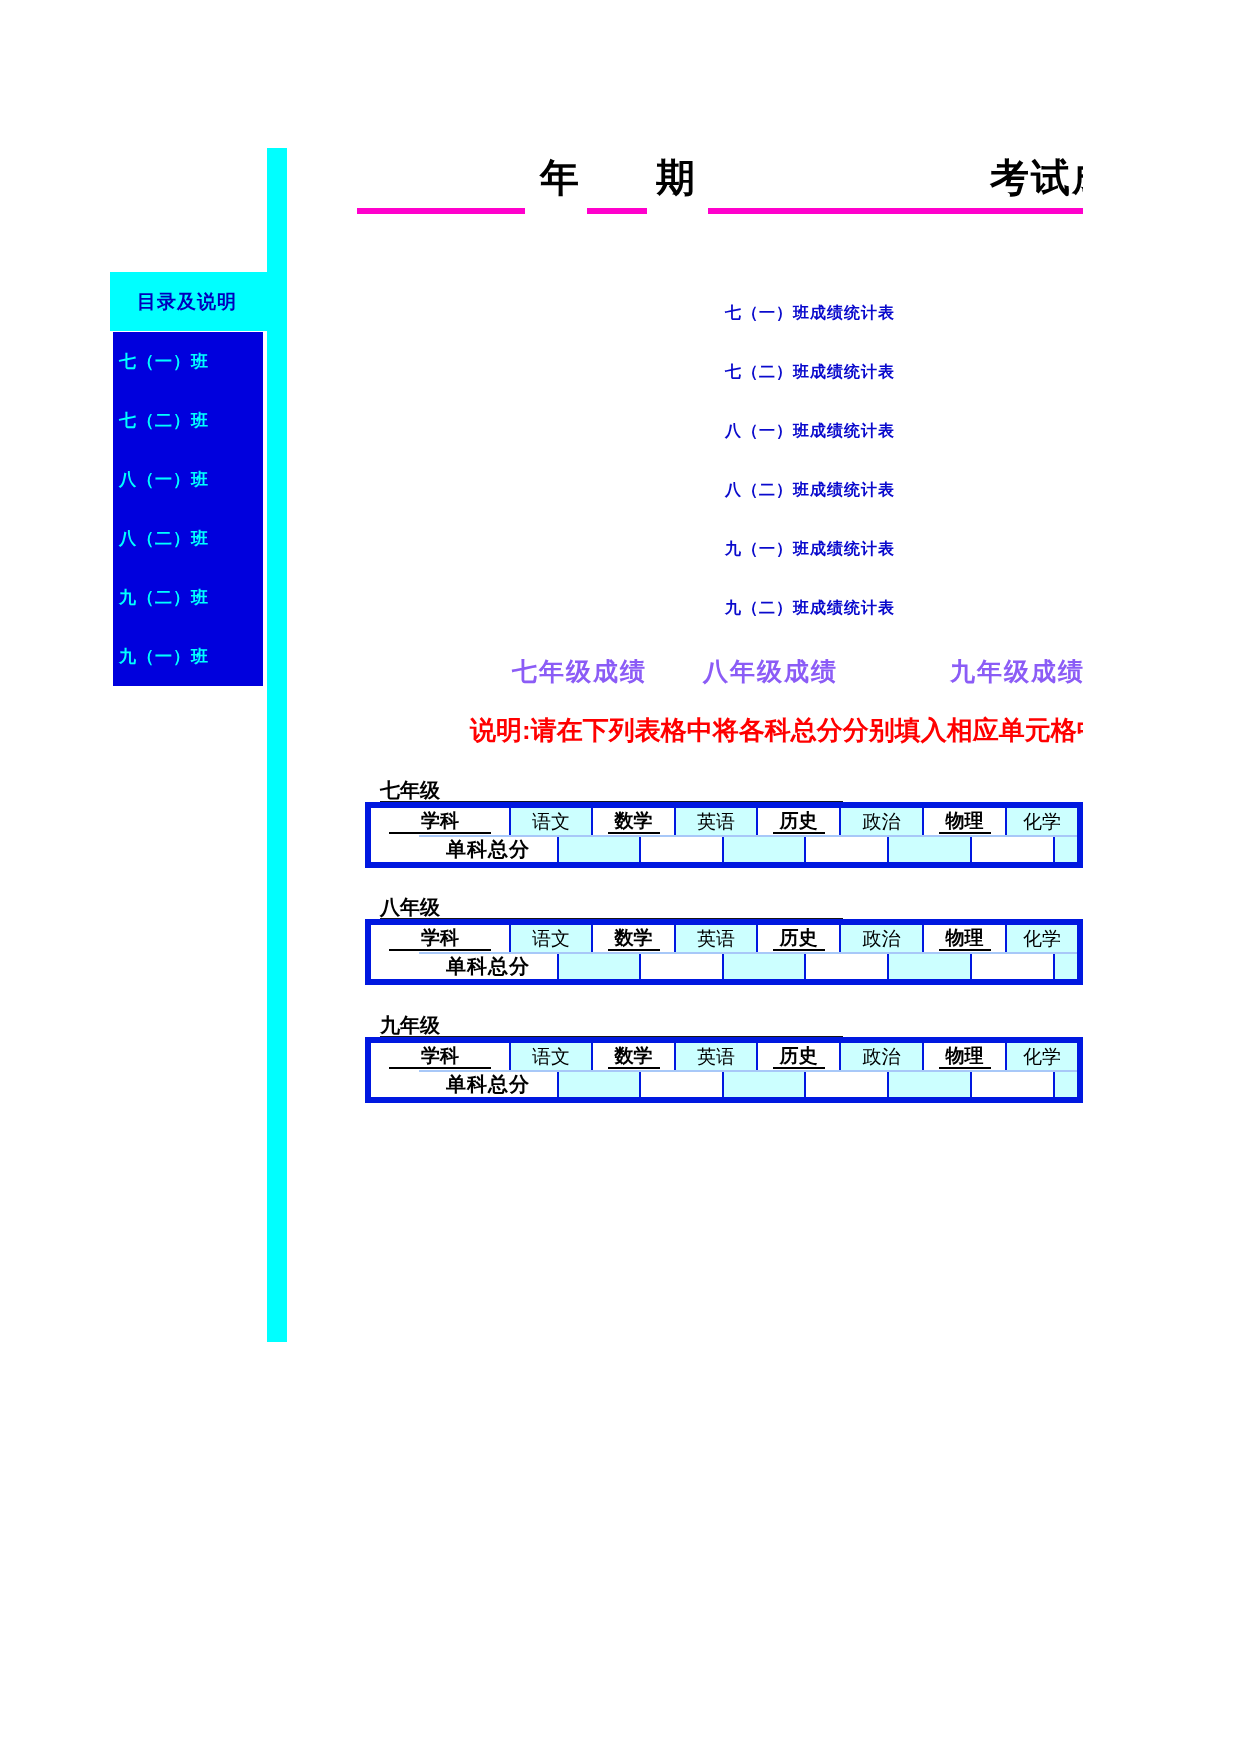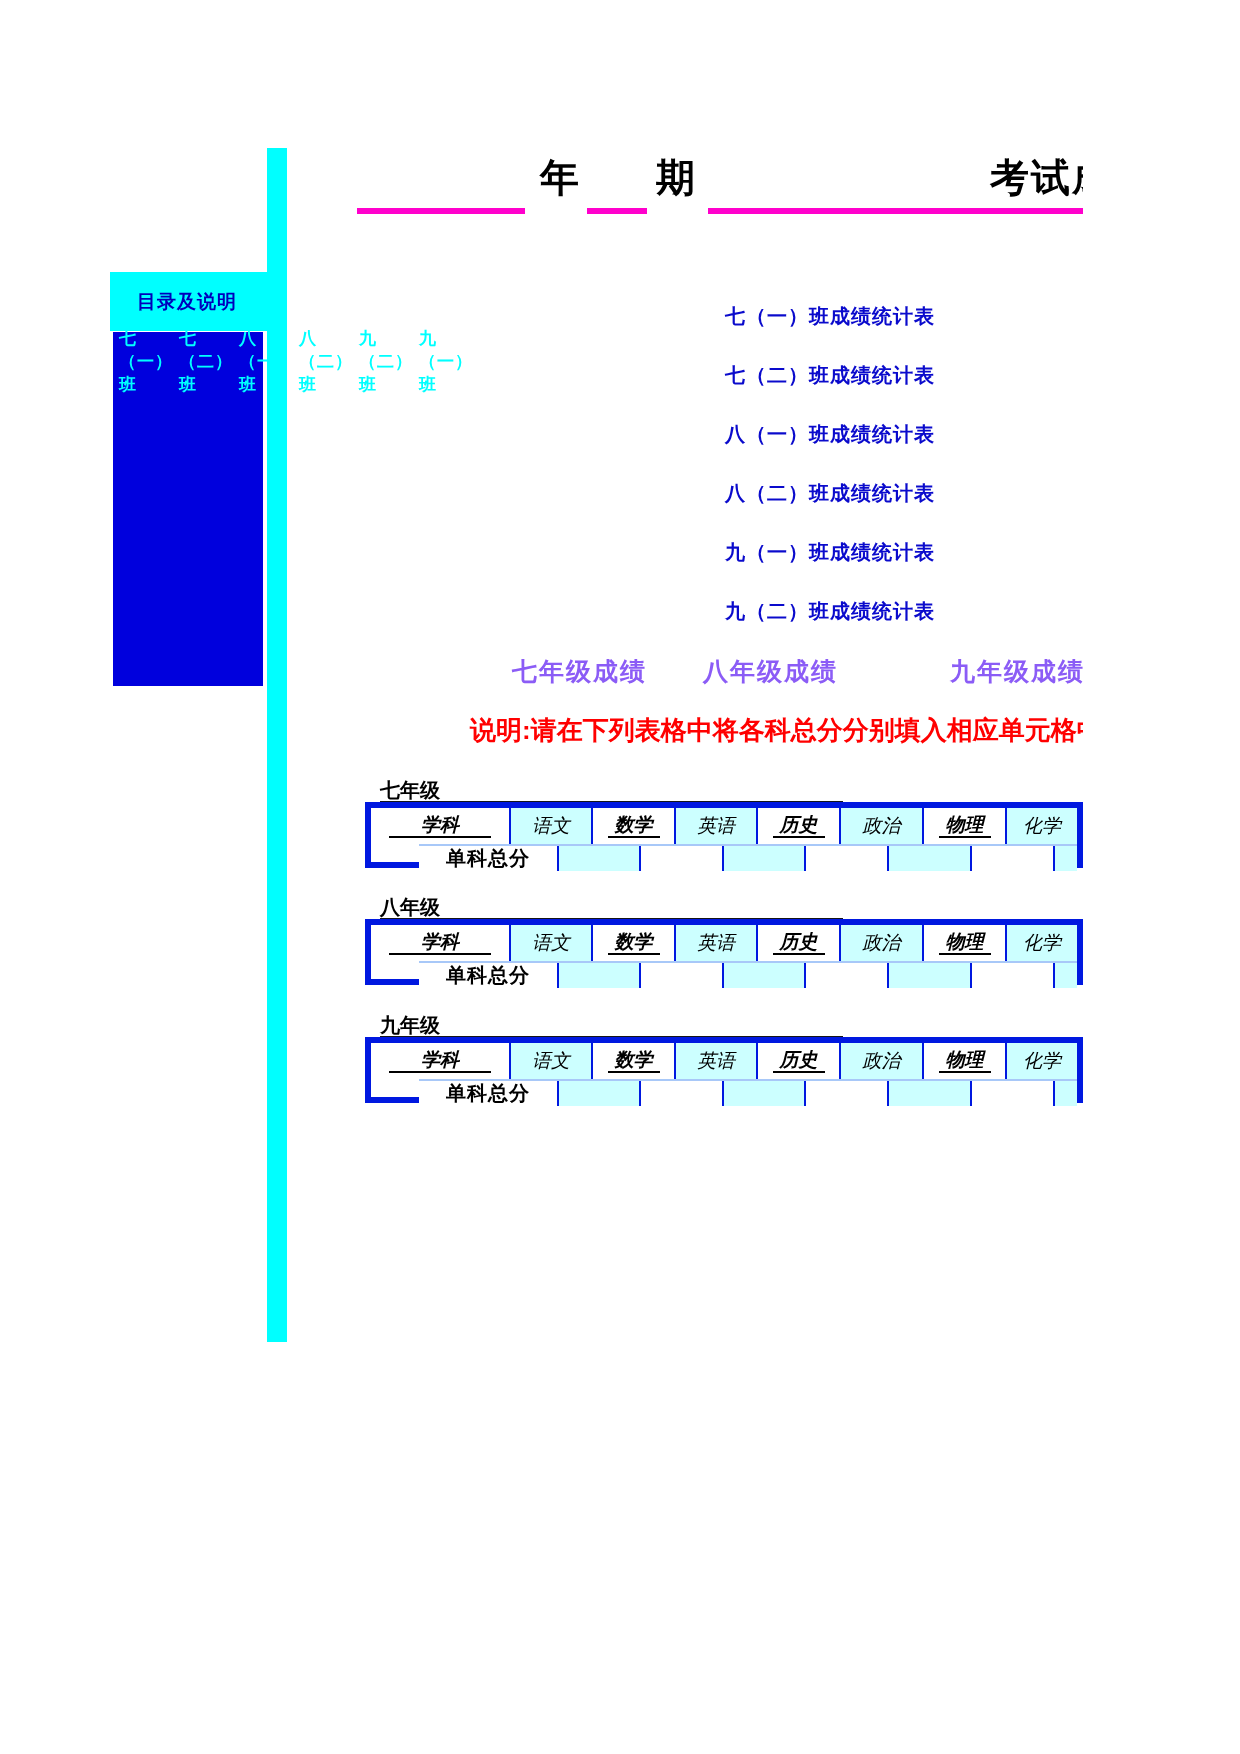--- a/index.html
+++ b/index.html
@@ -25,31 +25,31 @@
 
   
   .v-bar{position:absolute;left:267px;top:148px;width:20px;height:1194px;background:#00FFFF;}
   .side-header{
     position:absolute;left:110px;top:272px;width:157px;height:59px;background:#00FFFF;
     display:flex;align-items:center;box-sizing:border-box;padding-left:27px;
     color:#0000BB;font-size:19px;font-weight:bold;letter-spacing:1px;
   }
   .side-panel{
     position:absolute;left:113px;top:332px;width:150px;height:354px;background:#0000DD;
-    display:flex;flex-direction:row;
+    display:flex;flex-direction:column;
   }
   .side-item{
     height:59px;display:flex;align-items:center;box-sizing:border-box;padding-left:6px;
     color:#00FFFF;font-size:17px;font-weight:bold;letter-spacing:1px;cursor:pointer;
   }
 
   
   .class-link{
     position:absolute;left:725px;width:260px;height:28px;
-    color:#0A0ACC;font-size:20px;font-weight:bold;letter-spacing:1px;white-space:nowrap;cursor:pointer;
+    color:#0A0ACC;font-size:16px;font-weight:bold;letter-spacing:1px;white-space:nowrap;cursor:pointer;
   }
   
   .grade-link{
     position:absolute;top:655px;color:#8b5cf6;font-size:25px;font-weight:bold;
     letter-spacing:2px;white-space:nowrap;cursor:pointer;
   }
   .g7{left:512px;} .g8{left:703px;} .g9{left:950px;}
 
   
   .instruction{
@@ -61,21 +61,21 @@
   .grade-label{
     position:absolute;left:380px;width:463px;height:22px;
     border-bottom:2px solid #161616;box-sizing:content-box;
     font-size:20px;font-weight:bold;color:#000;line-height:22px;
   }
   .score-table{
     position:absolute;left:365px;width:718px;height:66px;background:#fff;
     border:6px solid #0018E0;box-sizing:border-box;
   }
   .t-row{display:grid;grid-template-columns:140px 82px 83px 82px 83px 83px 83px 1fr;}
-  .t-head{height:36px;font-style:italic;}
+  .t-head{height:27px;}
   .t-val{height:25px;border-top:2px solid #A8C8F8;margin-left:48px;}
   .cell{
     border-right:2px solid #0018E0;box-sizing:border-box;
     display:flex;align-items:center;justify-content:center;
     font-size:19px;color:#000;overflow:hidden;
   }
   .cell:last-child{border-right:none;}
   .bg-cyan{background:#CCFFFF;}
   .bg-white{background:#ffffff;}
   .hu{border-bottom:2px solid #000;padding:0 7px;font-weight:bold;line-height:22px;}

